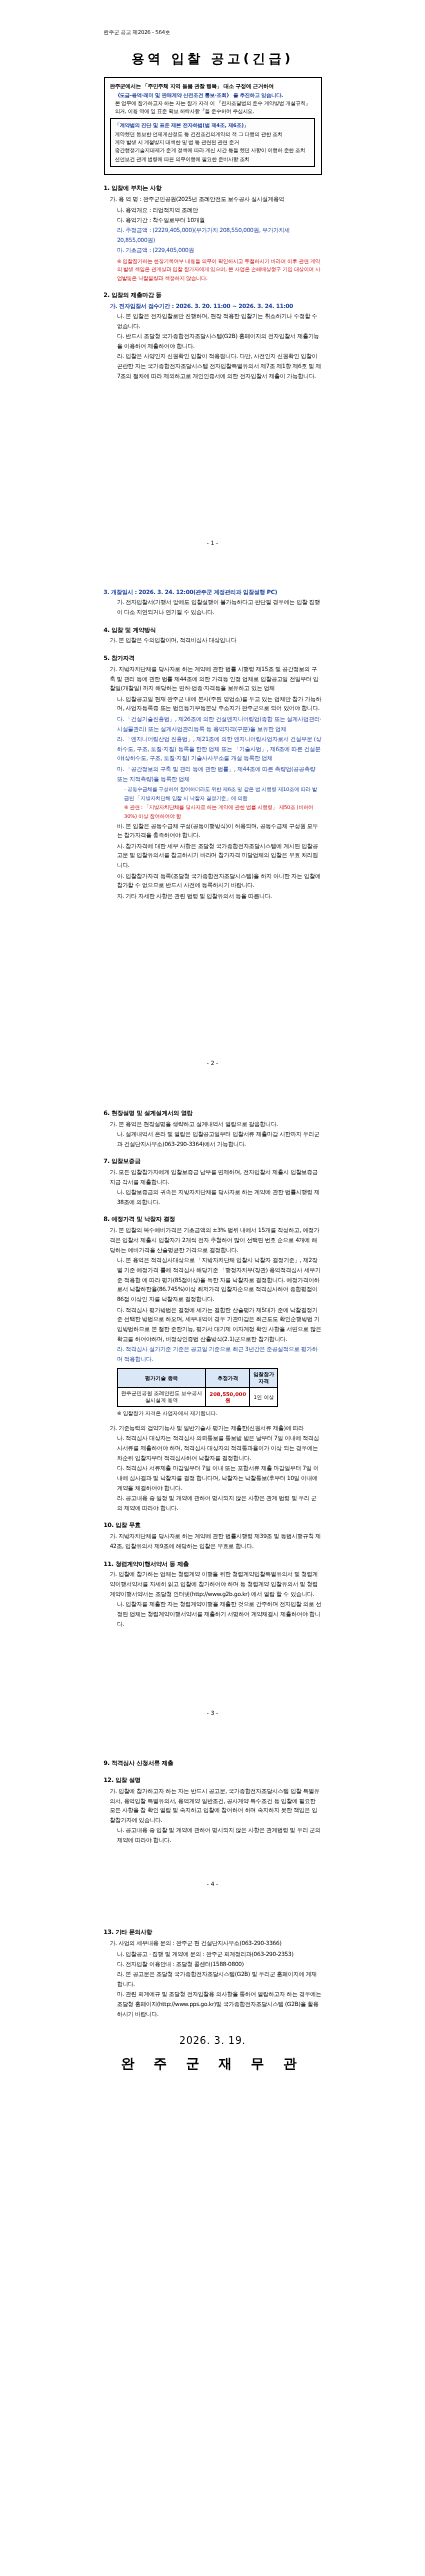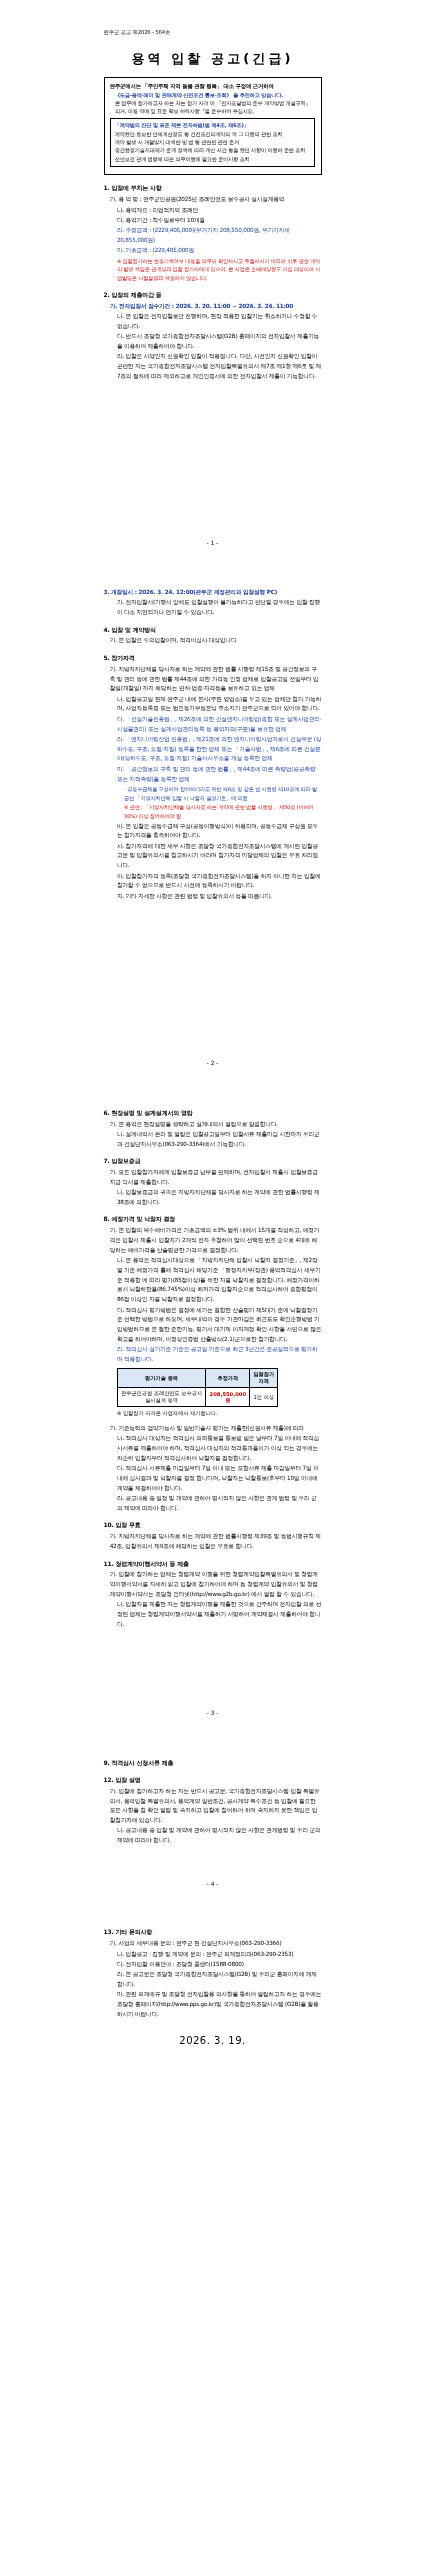--- a/index.html
+++ b/index.html
@@ -304,17 +304,18 @@
     <div class="sec">
       <h3><span>13.</span> <span>기타 문의사항</span></h3>
       <p class="lv1">가. 사업의 세부내용 문의 : 완주군 현 건설단지사무소(063-290-3366)</p>
       <p class="lv2">나. 입찰공고 · 집행 및 계약에 문의 : 완주군 회계정리과(063-290-2353)</p>
       <p class="lv2">다. 전자입찰 이용안내 : 조달청 콜센터(1588-0800)</p>
       <p class="lv2">라. 본 공고문은 조달청 국가종합전자조달시스템(G2B) 및 우리군 홈페이지에 게재합니다.</p>
       <p class="lv2">마. 관련 회계에규 및 조달청 전자입찰용 의사항을 통하여 열람하고자 하는 경우에는 조달청 홈페이지(http://www.pps.go.kr)및 국가종합전자조달시스템 (G2B)을 활용하시기 바랍니다.</p>
     </div>
 
     <div class="date-line">2026.  3.  19.</div>
+    <div class="signature">완 주 군 재 무 관</div>
 
   </div>
 
 </div>
 
 
 </body></html>

